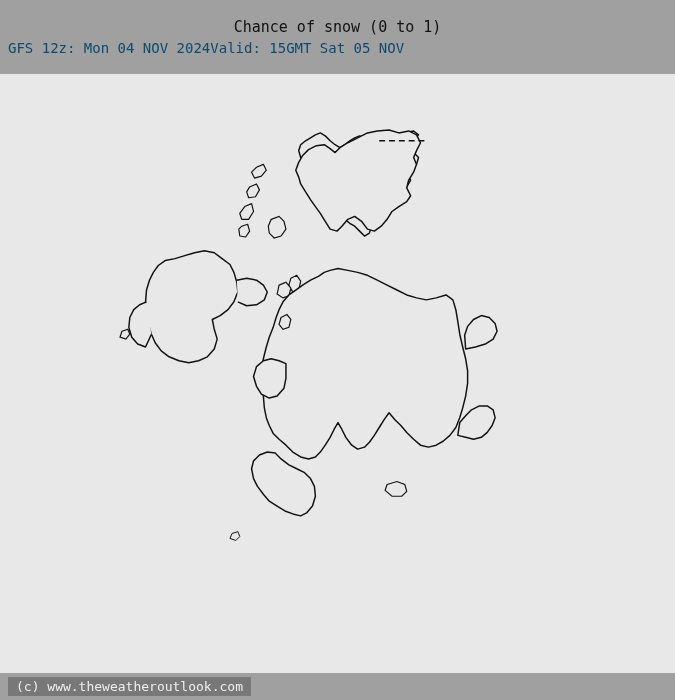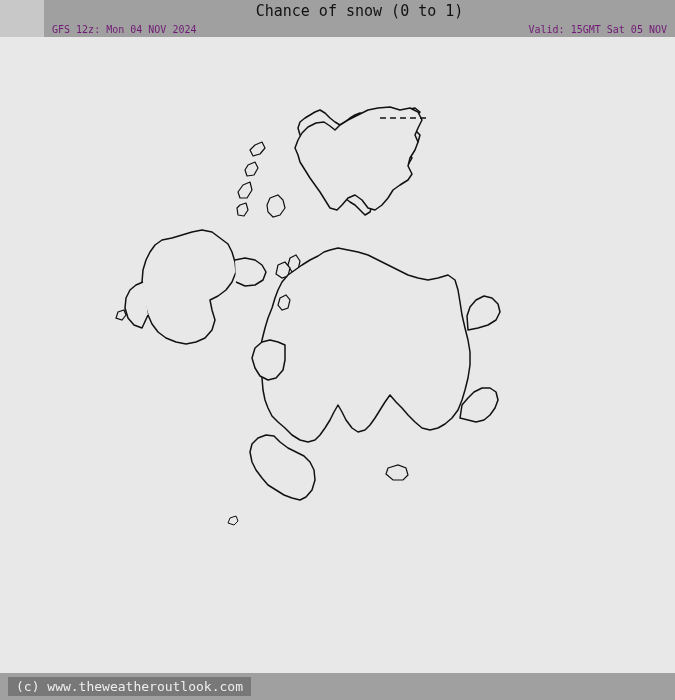--- a/index.html
+++ b/index.html
@@ -12,36 +12,35 @@
     }
     .container {
       width: 675px;
       height: 700px;
       display: flex;
       flex-direction: column;
       background: #c8c8c8;
     }
     .header-bar {
       background: #a0a0a0;
-      padding: 0 0;
+      padding: 16px 0;
       text-align: center;
-      margin-left: 44px;
     }
     .title-row {
       font-size: 15px;
       color: #111;
       text-align: center;
       padding: 2px 0;
     }
     .info-row {
       display: flex;
-      justify-content: space-between;
+      justify-content: flex-start;
       padding: 2px 8px;
-      font-size: 10px;
-      color: #701a75;
+      font-size: 14px;
+      color: #0c4a6e;
     }
     .map-area {
       flex: 1;
       background: #e8e8e8;
       position: relative;
       overflow: hidden;
     }
     svg.map-svg {
       width: 100%;
       height: 100%;

